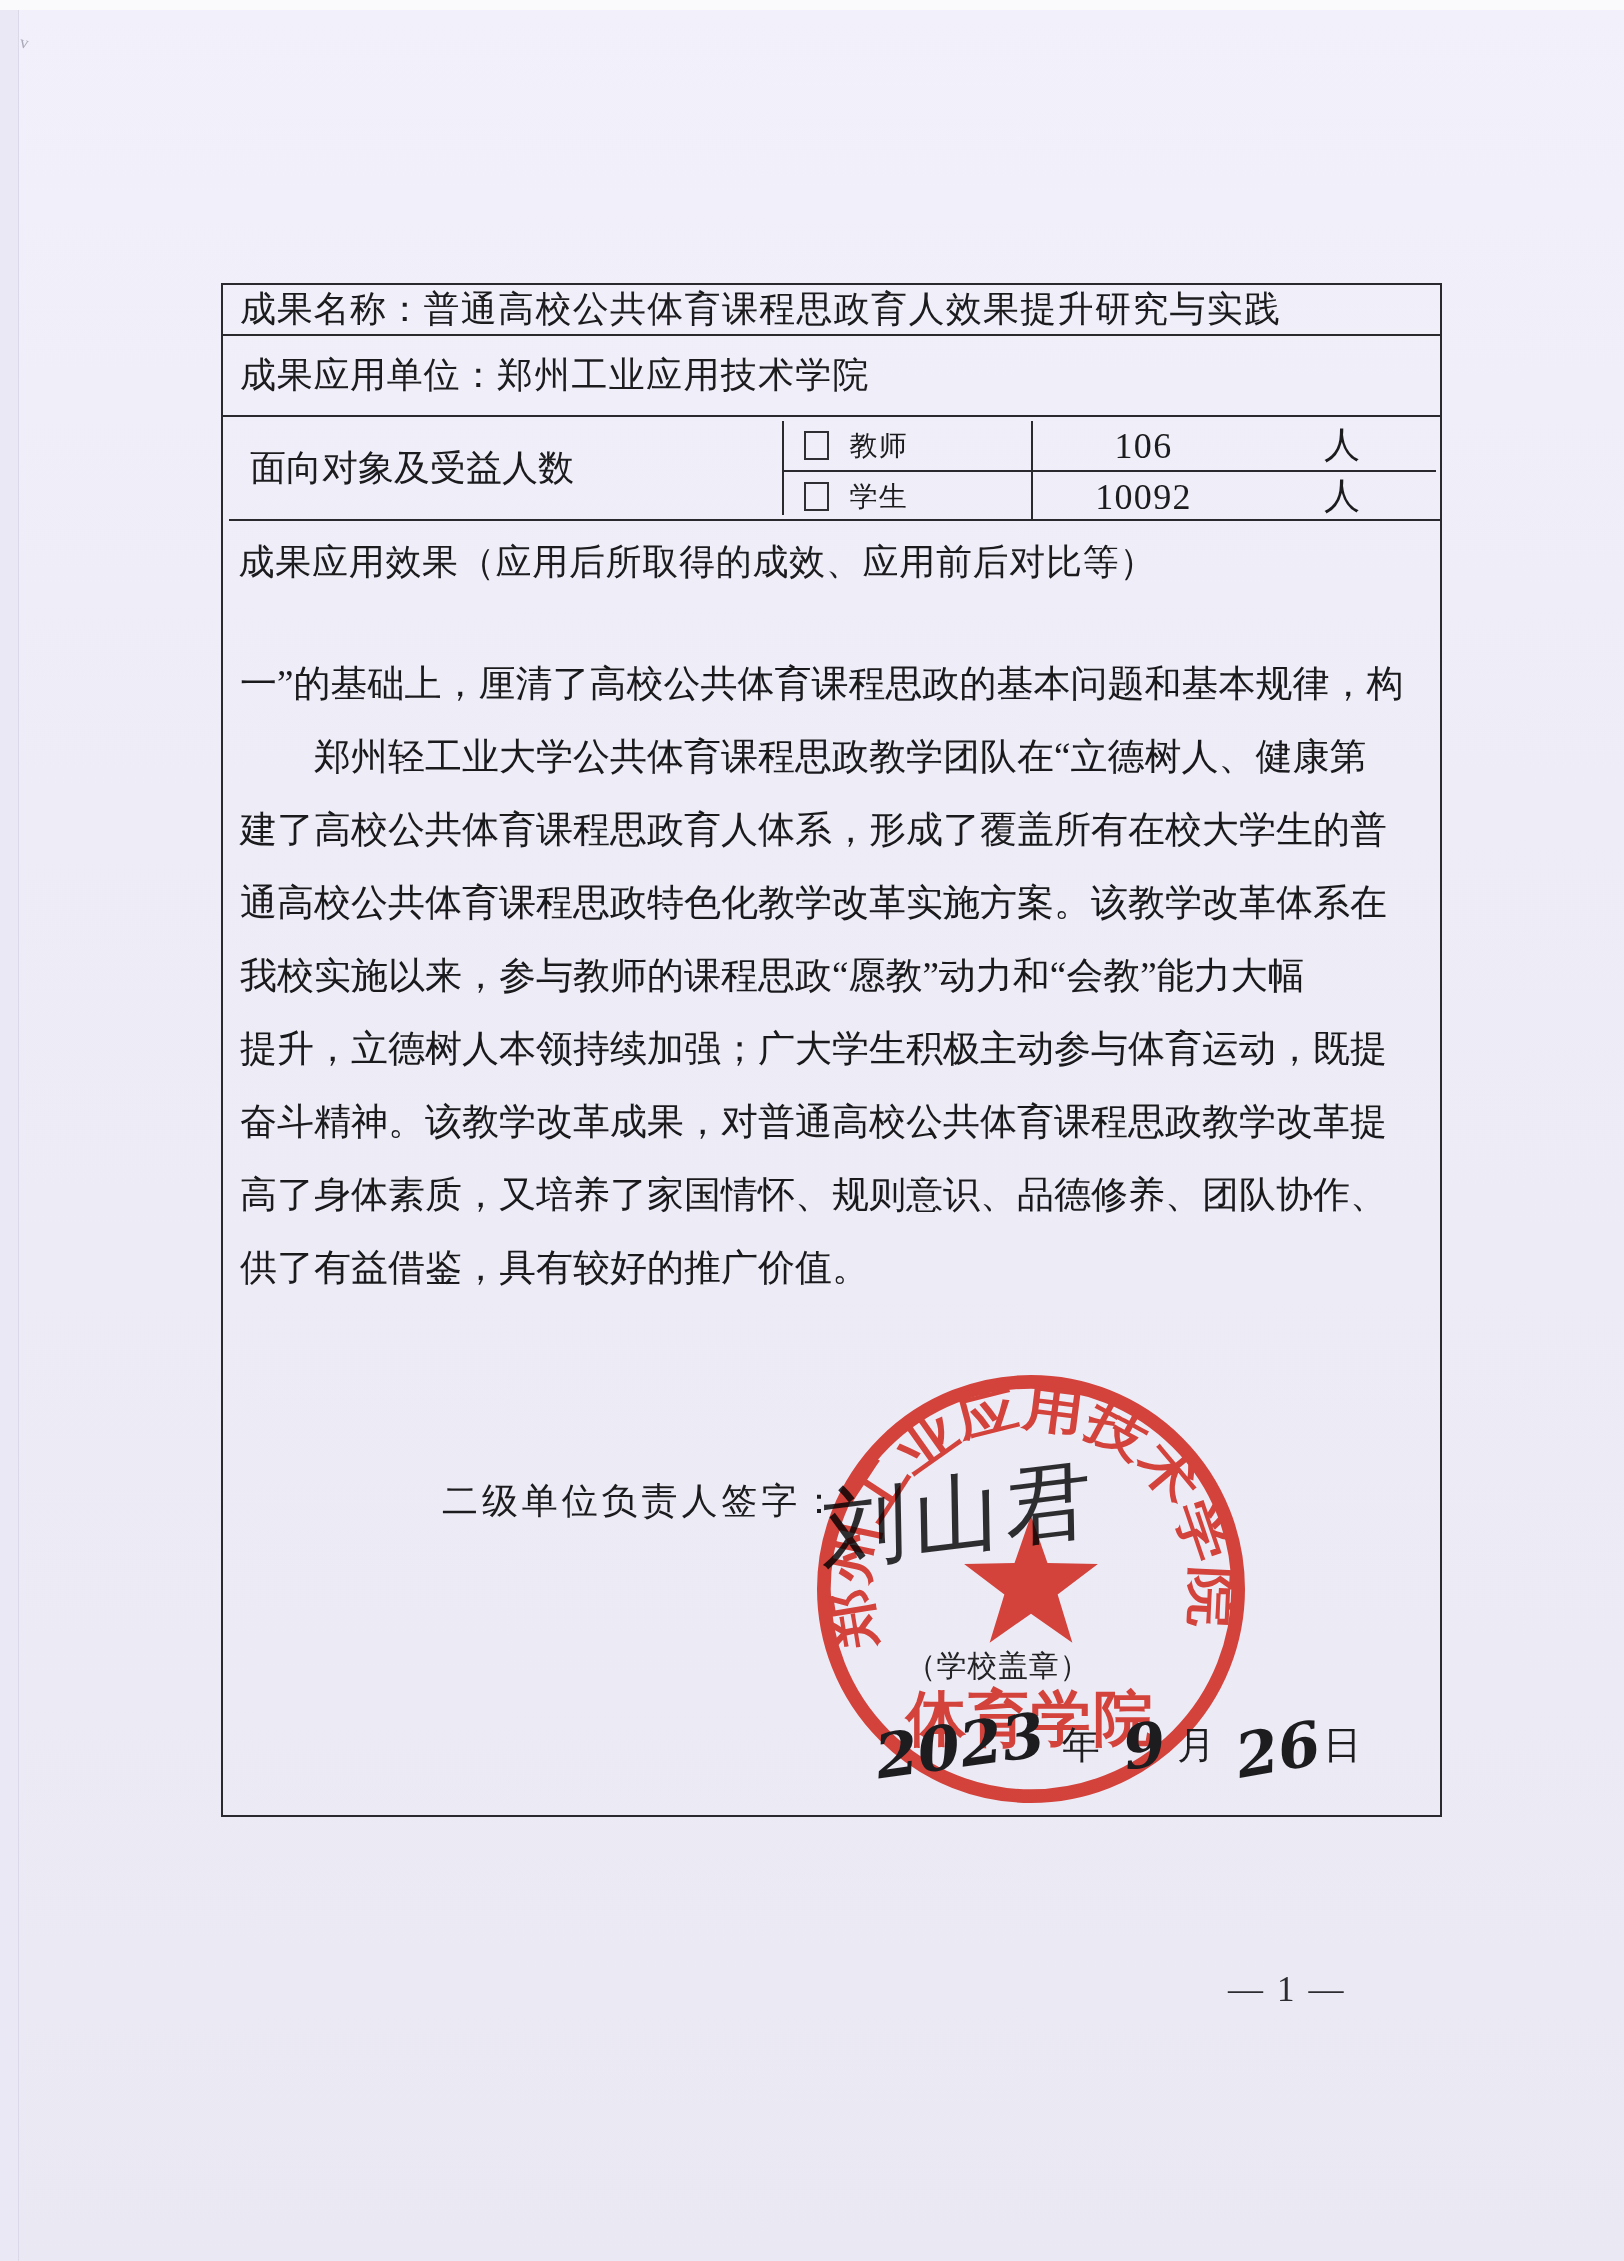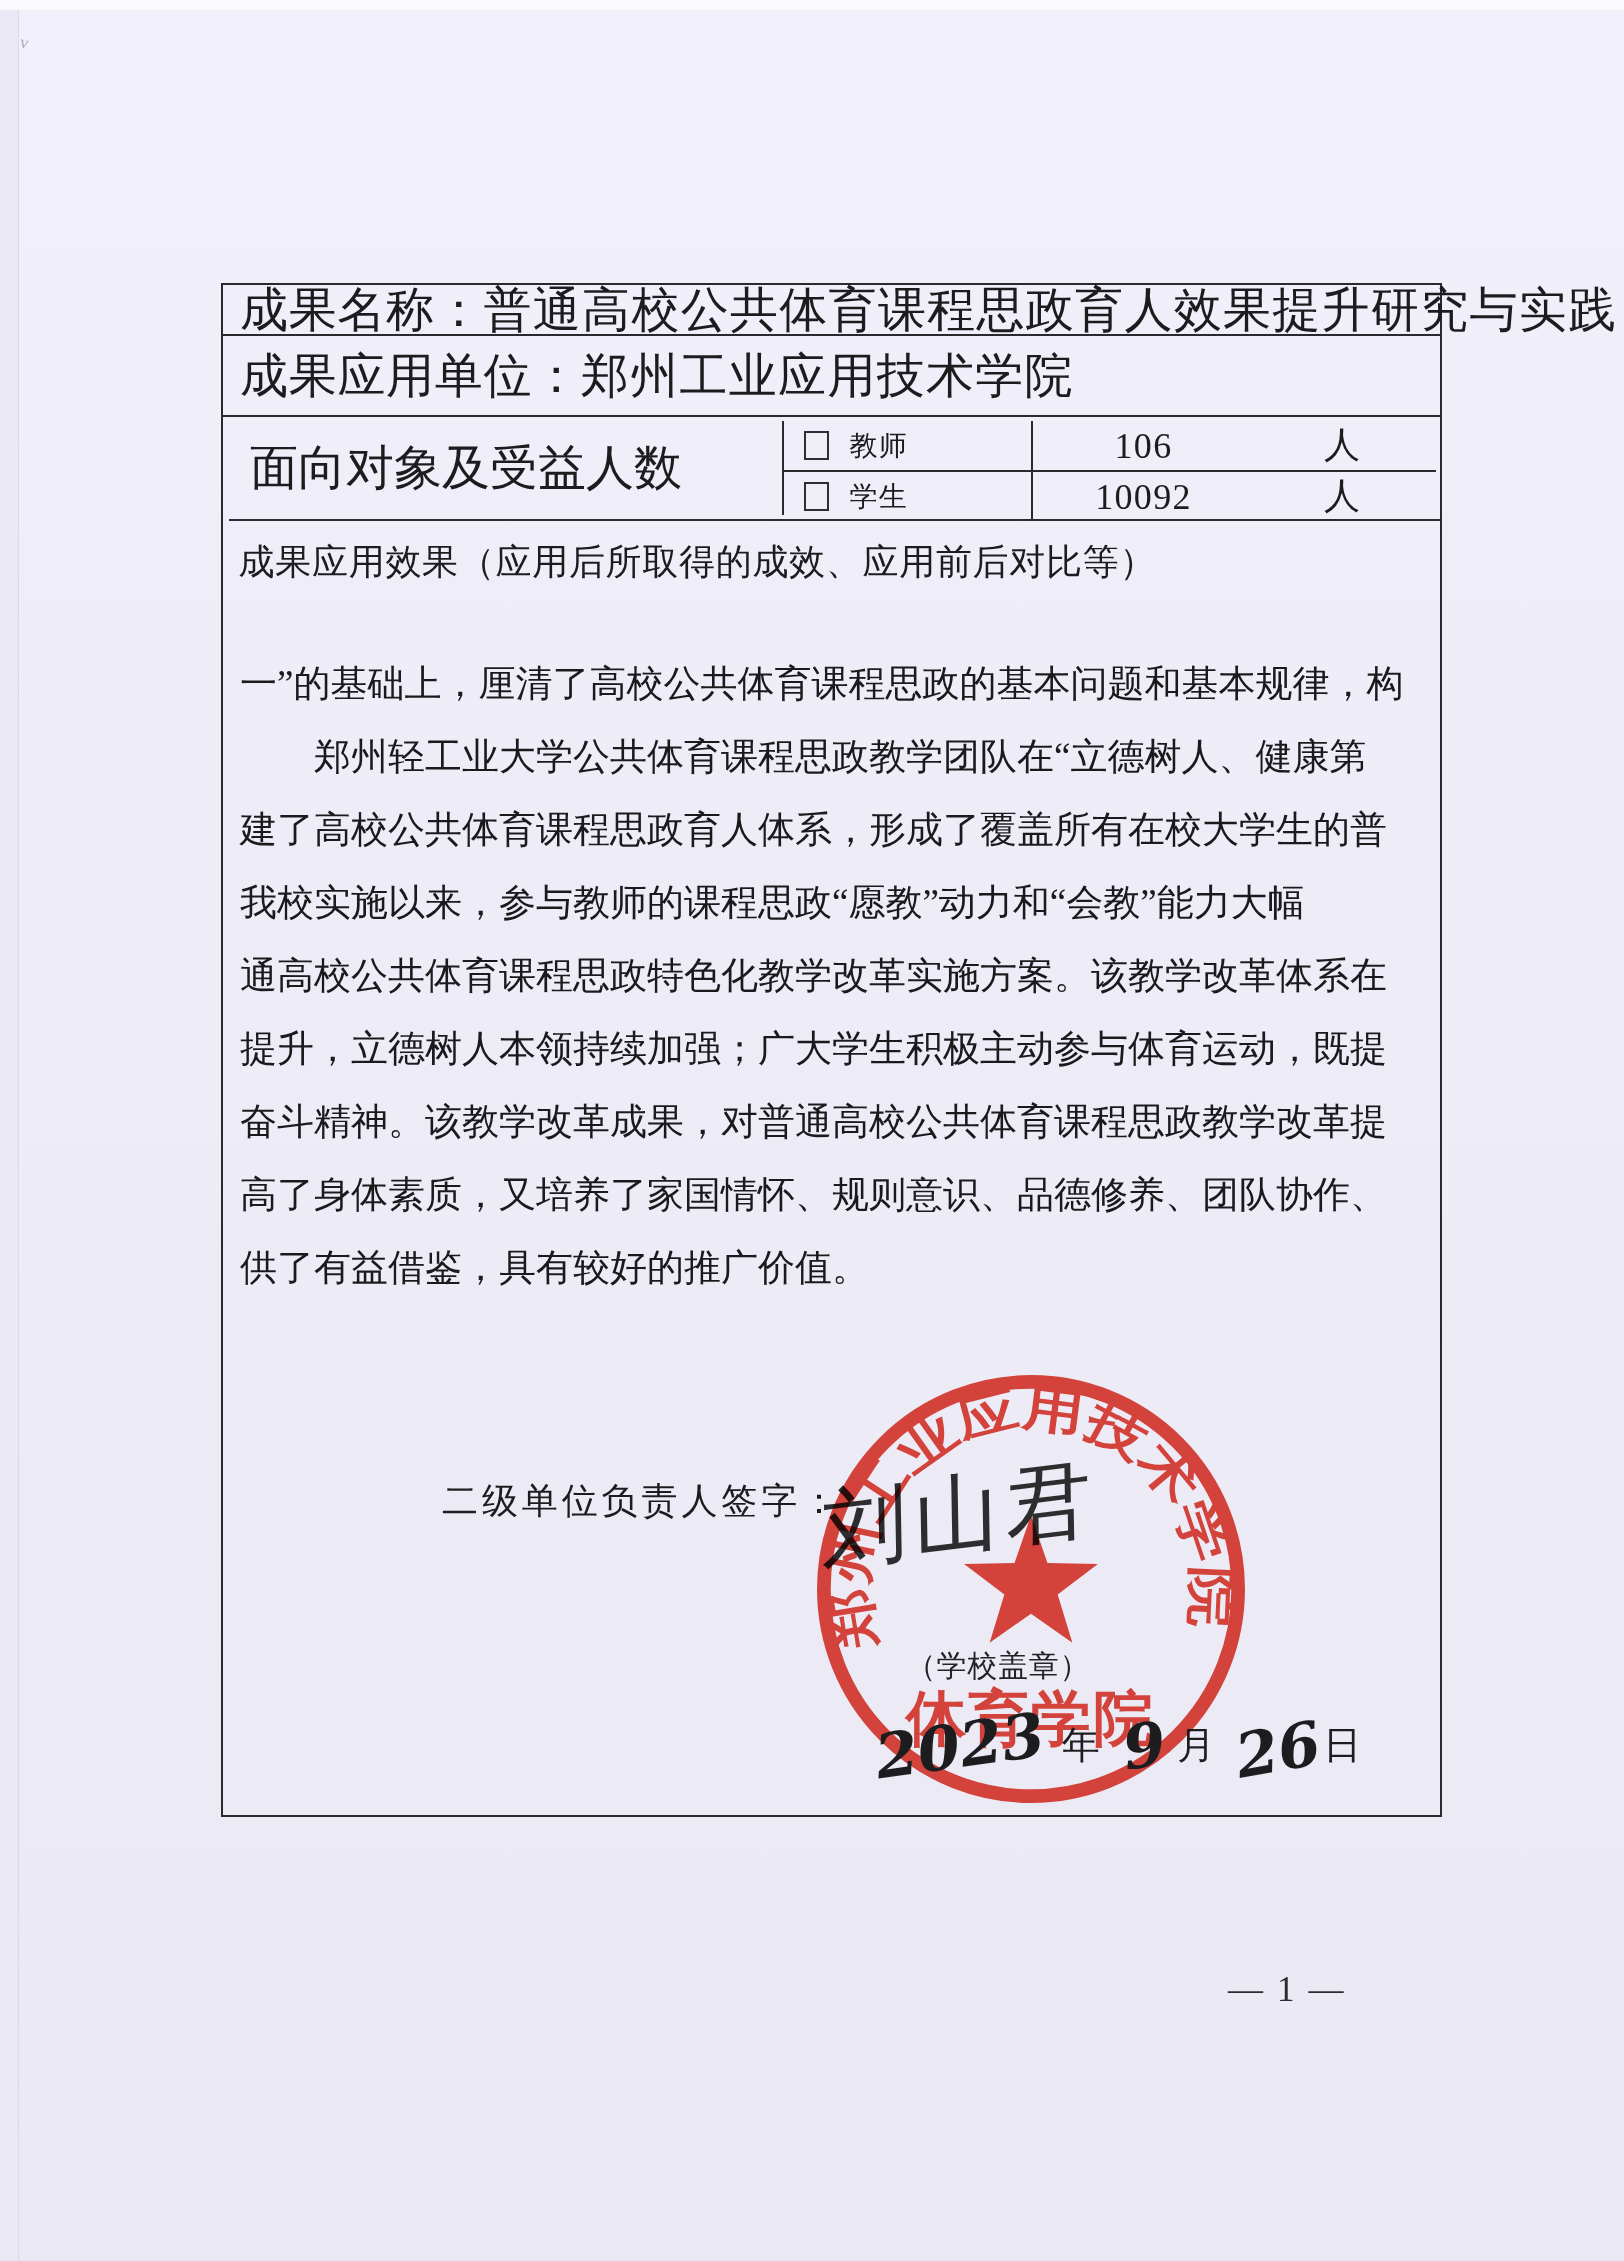--- a/index.html
+++ b/index.html
@@ -31,21 +31,21 @@
     border:2.6px solid #2a2a2e;box-sizing:border-box;
     display:flex;flex-direction:column;
     background:transparent;
   }
   .t-row{box-sizing:border-box;border-bottom:2px solid #2a2a2e;display:flex;align-items:center;}
   .row-name{height:51px;}
   .row-unit{height:81px;}
   .row-audience{height:104px;padding:4px;align-items:stretch;margin-left:6px;}
   .row-effect{flex:1;border-bottom:none;position:relative;display:block;}
 
-  .cell-text{font-size:48px;padding-left:17px;white-space:nowrap;}
+  .cell-text{font-size:36px;padding-left:17px;white-space:nowrap;}
   .cell-label{letter-spacing:0.7px;}
   .cell-value{letter-spacing:1.3px;}
 
   .aud-left{
     width:551px;box-sizing:border-box;border-right:2px solid #2a2a2e;
     display:flex;align-items:center;
   }
   .aud-right{flex:1;display:flex;flex-direction:column;}
   .aud-subrow{flex:1;display:flex;align-items:stretch;box-sizing:border-box;}
   .aud-subrow.first{border-bottom:2px solid #2a2a2e;}
@@ -160,22 +160,22 @@
       </div>
     </div>
 
     <div class="t-row row-effect">
       <div class="effect-header">成果应用效果（应用后所取得的成效、应用前后对比等）</div>
 
       <div class="effect-paragraph">
         <div class="para-line">一”的基础上，厘清了高校公共体育课程思政的基本问题和基本规律，构</div>
         <div class="para-line indent">郑州轻工业大学公共体育课程思政教学团队在“立德树人、健康第</div>
         <div class="para-line">建了高校公共体育课程思政育人体系，形成了覆盖所有在校大学生的普</div>
+        <div class="para-line">通高校公共体育课程思政特色化教学改革实施方案。该教学改革体系在</div>
         <div class="para-line">我校实施以来，参与教师的课程思政“愿教”动力和“会教”能力大幅</div>
-        <div class="para-line">通高校公共体育课程思政特色化教学改革实施方案。该教学改革体系在</div>
         <div class="para-line">提升，立德树人本领持续加强；广大学生积极主动参与体育运动，既提</div>
         <div class="para-line">奋斗精神。该教学改革成果，对普通高校公共体育课程思政教学改革提</div>
         <div class="para-line">高了身体素质，又培养了家国情怀、规则意识、品德修养、团队协作、</div>
         <div class="para-line">供了有益借鉴，具有较好的推广价值。</div>
       </div>
 
       <div class="sig-label">二级单位负责人签字：</div>
       <div class="signature-hand">刘山君</div>
 
       <svg class="stamp-svg" viewBox="0 0 700 700">

